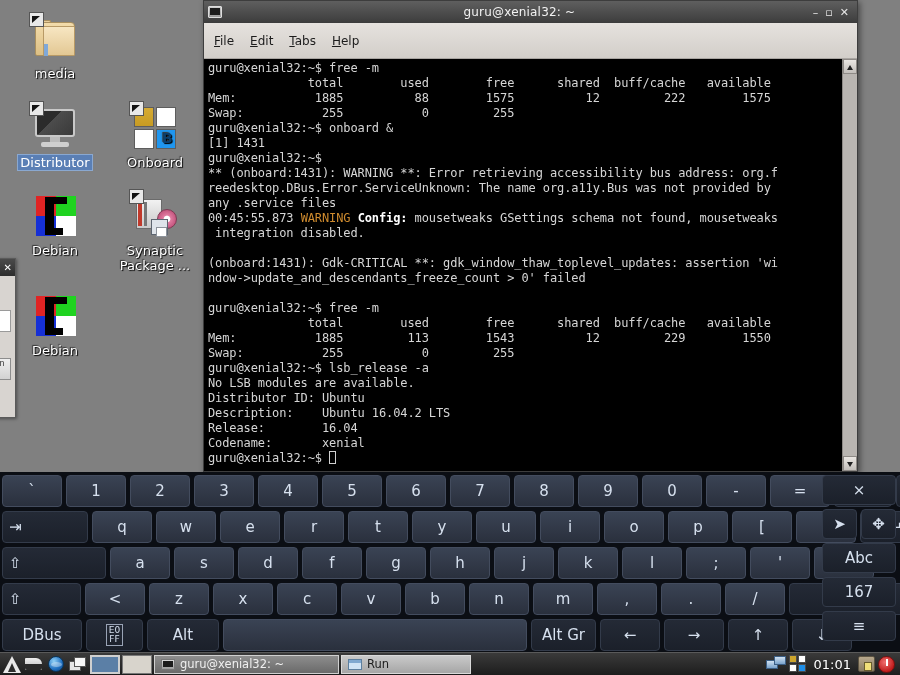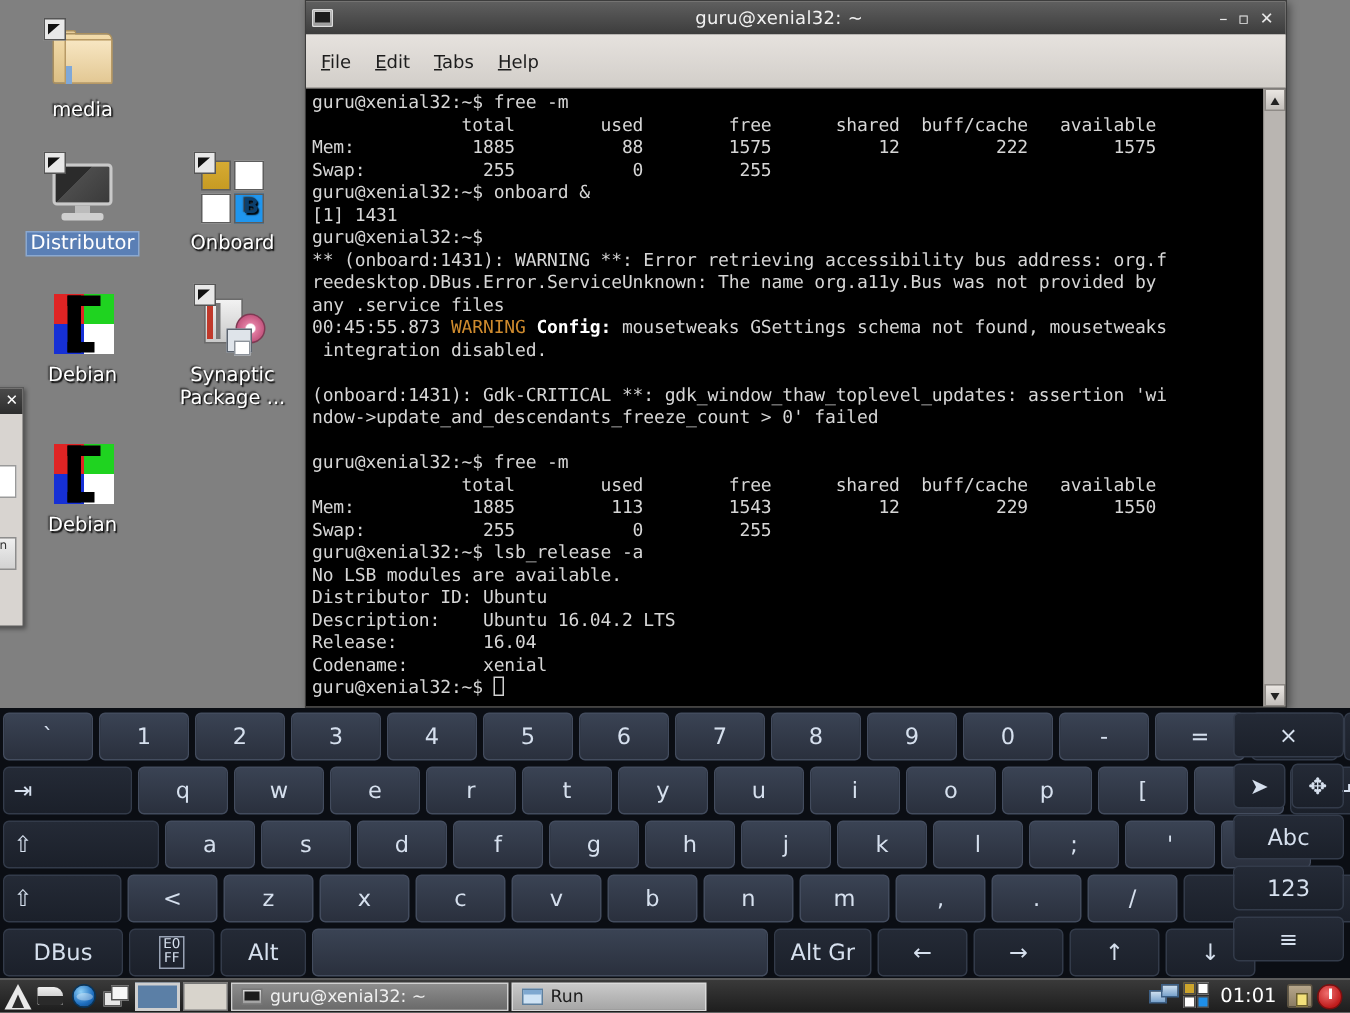--- a/index.html
+++ b/index.html
@@ -715,42 +715,42 @@
           <div class="key" style="width: 60px;">,</div>
           <div class="key" style="width: 60px;">.</div>
           <div class="key" style="width: 60px;">/</div>
           <div class="key dark" style="width: 115px;">⇧</div>
         </div>
         <div class="kb-row">
           <div class="key dark" style="width: 80px;">DBus</div>
           <div class="key dark" style="width: 57px;">
             <span style="font-size:9px;line-height:9px;border:1px solid #99a3b5;padding:1px 2px;display:inline-block;text-align:center">E0<br>FF</span>
           </div>
-          <div class="key dark" style="width: 57px;">Alt</div>
+          <div class="key dark" style="width: 72px;">Alt</div>
           <div class="key" style="width: 304px;"></div>
           <div class="key dark" style="width: 65px;">Alt Gr</div>
           <div class="key dark" style="width: 60px;">←</div>
           <div class="key dark" style="width: 60px;">→</div>
           <div class="key dark" style="width: 60px;">↑</div>
           <div class="key dark" style="width: 60px;">↓</div>
         </div>
       </div>
     <div id="kb-side">
       <div class="side-row">
         <div class="key dark" style="width:74px;height:30px">⨯</div>
       </div>
       <div class="side-row">
         <div class="key dark" style="width:35px;height:30px">➤</div>
         <div class="key dark" style="width:35px;height:30px">✥</div>
       </div>
       <div class="side-row">
         <div class="key dark" style="width:74px;height:30px">Abc</div>
       </div>
       <div class="side-row">
-        <div class="key dark" style="width:74px;height:30px">123</div>
+        <div class="key dark" style="width:74px;height:30px">167</div>
       </div>
       <div class="side-row">
         <div class="key dark" style="width:74px;height:30px">≡</div>
       </div>
     </div>
   </div>
 
   <div id="taskbar">
     <div class="tb-launch">
         <div class="lx-logo"></div>

